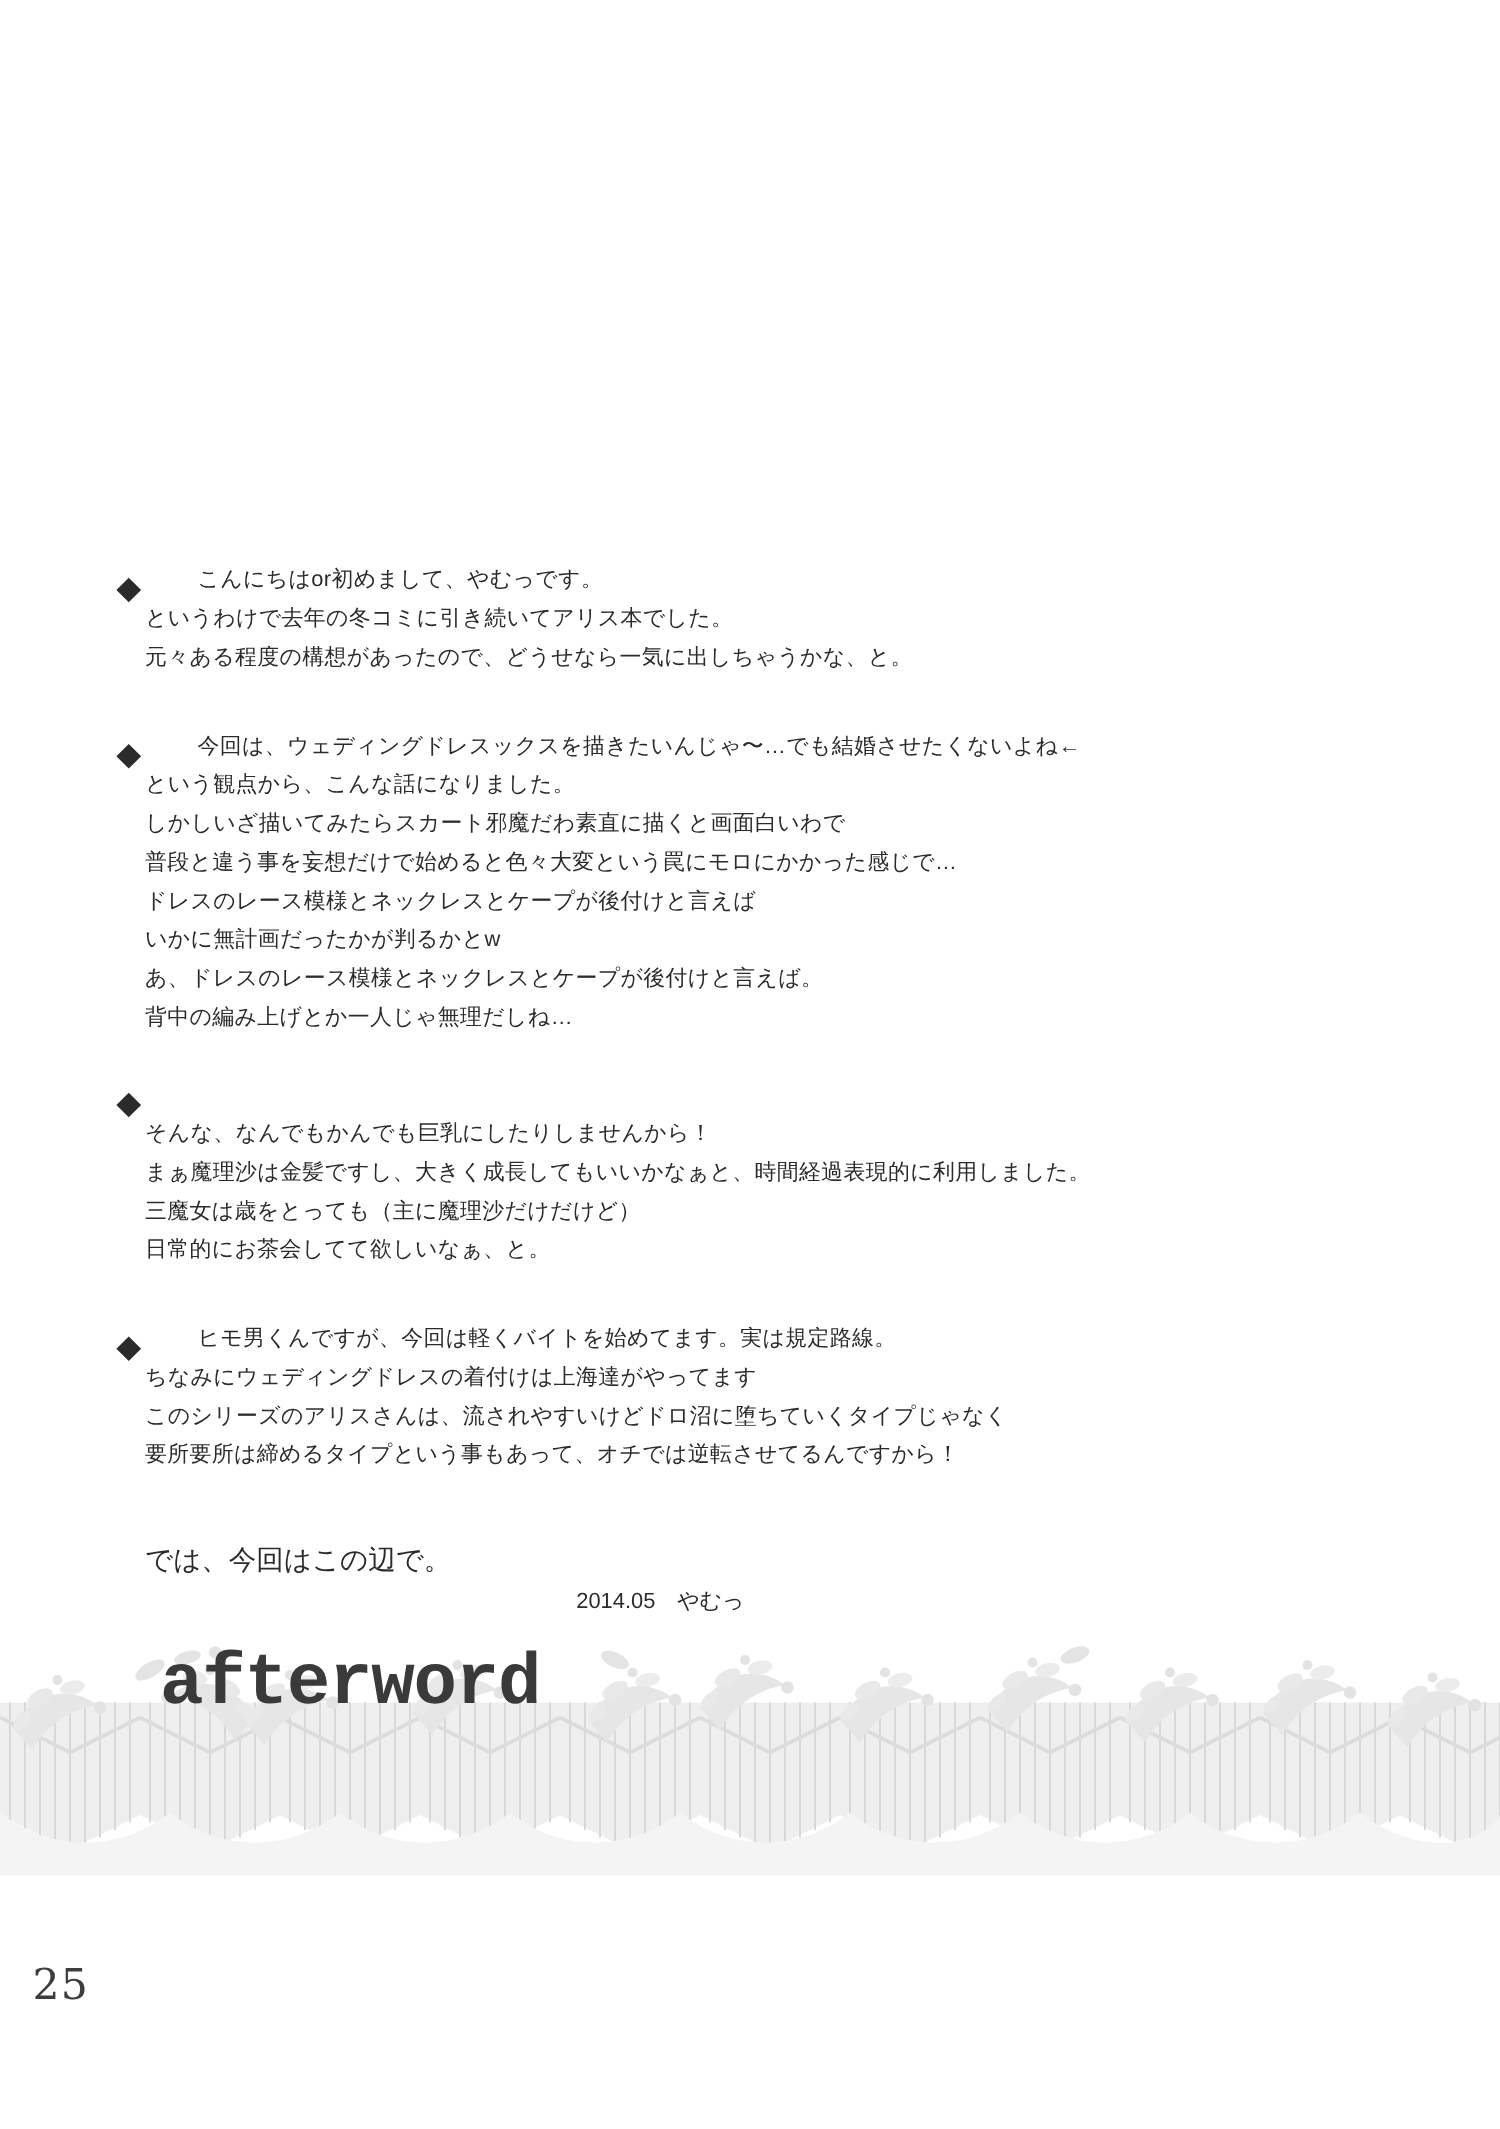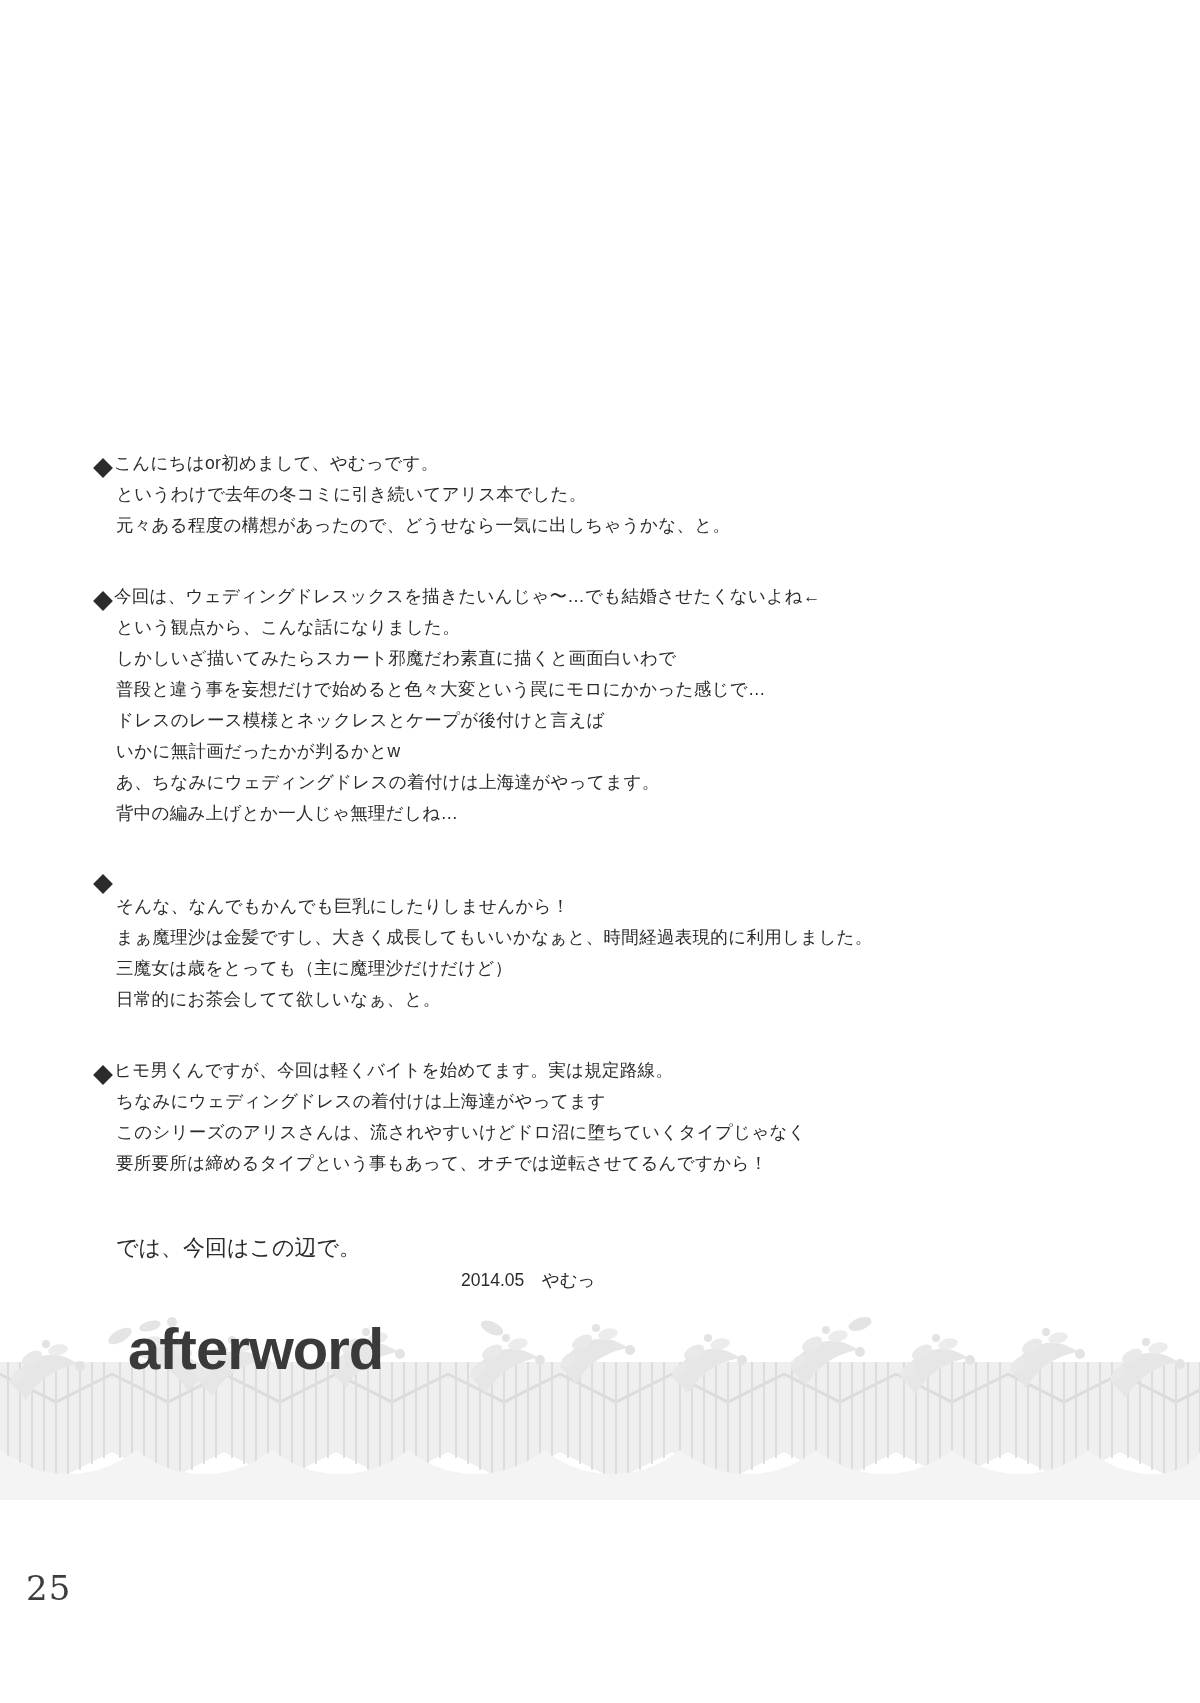--- a/index.html
+++ b/index.html
@@ -40,21 +40,22 @@
     line-height: 31px;
     letter-spacing: 0.3px;
     color: #2b2b2b;
     white-space: pre;
   }
   .line.indent {
     padding-left: 20px;
   }
   .bullet-line {
     display: flex;
-    align-items: center;
+    align-items: flex-end;
+    gap: 44px;
   }
   .diamond {
     display: inline-block;
     width: 14px;
     height: 14px;
     margin-top: 8px;
     margin-right: 4px;
     background: #2b2b2b;
     transform: rotate(45deg);
     flex: none;
@@ -88,21 +89,21 @@
     width: 1200px;
     height: 200px;
   }
   .banner svg {
     display: block;
   }
   .afterword-title {
     position: absolute;
     left: 128px;
     top: 1315px;
-    font-family: Liberation Sans, sans-serif;
+    font-family: Liberation Mono, monospace;
     font-weight: bold;
     font-size: 58px;
     letter-spacing: -1px;
     color: #3a3a3a;
   }
 
   
   .page-number {
     position: absolute;
     left: 26px;
@@ -132,21 +133,21 @@
     <div class="para">
       <div class="bullet-line">
         <span class="diamond"></span>
         <span class="line">今回は、ウェディングドレスックスを描きたいんじゃ〜…でも結婚させたくないよね←</span>
       </div>
       <div class="line indent">という観点から、こんな話になりました。</div>
       <div class="line indent">しかしいざ描いてみたらスカート邪魔だわ素直に描くと画面白いわで</div>
       <div class="line indent">普段と違う事を妄想だけで始めると色々大変という罠にモロにかかった感じで…</div>
       <div class="line indent">ドレスのレース模様とネックレスとケープが後付けと言えば</div>
       <div class="line indent">いかに無計画だったかが判るかとw</div>
-      <div class="line indent">あ、ちなみにウェディングドレスの着付けは上海達がやってます。</div>
+      <div class="line indent">あ、ドレスのレース模様とネックレスとケープが後付けと言えば。</div>
       <div class="line indent">背中の編み上げとか一人じゃ無理だしね…</div>
     </div>
 
     <div class="para">
       <div class="bullet-line">
         <span class="diamond"></span>
       </div>
       <div class="line indent">そんな、なんでもかんでも巨乳にしたりしませんから！</div>
       <div class="line indent">まぁ魔理沙は金髪ですし、大きく成長してもいいかなぁと、時間経過表現的に利用しました。</div>
       <div class="line indent">三魔女は歳をとっても（主に魔理沙だけだけど）</div>

